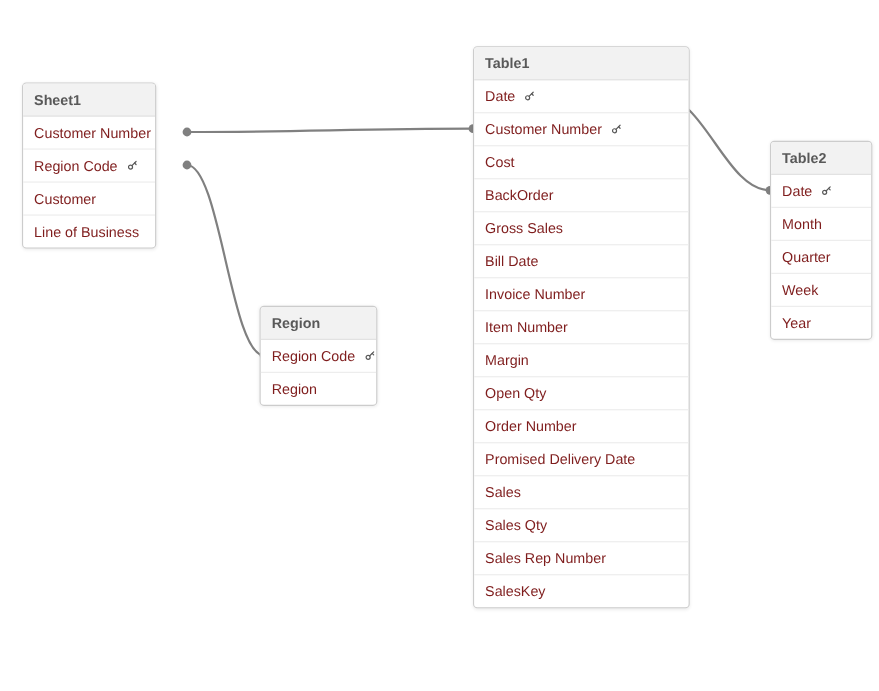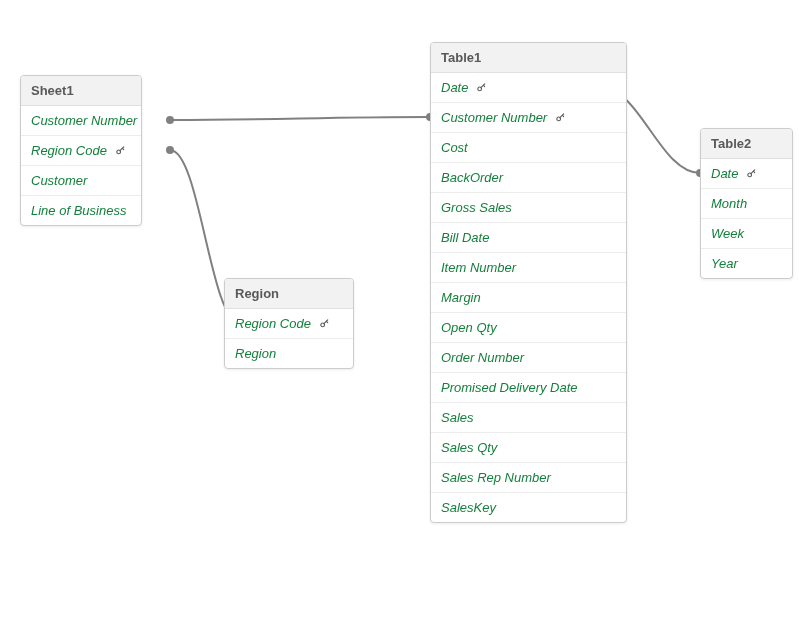--- a/index.html
+++ b/index.html
@@ -34,23 +34,22 @@
     font-weight: bold;
     padding: 7px 10px;
     border-bottom: 1px solid #e0e0e0;
     color: #595959;
     font-size: 13px;
   }
   .field-row {
     padding: 7px 10px;
     border-bottom: 1px solid #ececec;
     font-size: 13px;
-    color: #15803d;
+    color: #7f1d1d;
     white-space: nowrap;
-    font-style: italic;
   }
   .field-row:last-child {
     border-bottom: none;
   }
   .key-icon {
     display: inline-block;
     margin-left: 4px;
     transform: translateY(1px);
   }
 </style>
@@ -77,21 +76,21 @@
           <line x1="16" y1="7" x2="19" y2="10"></line>
         </svg></span></div>
     <div class="field-row"><span>Region Code</span> <span class="key-icon"><svg width="11" height="11" viewBox="0 0 24 24" fill="none" stroke="#595959" stroke-width="2.4" stroke-linecap="round" stroke-linejoin="round">
           <circle cx="8" cy="15" r="4"></circle>
           <line x1="10.8" y1="12.2" x2="19" y2="4"></line>
           <line x1="16" y1="7" x2="19" y2="10"></line>
         </svg></span></div>
     <div class="field-row"><span>Customer</span></div>
     <div class="field-row"><span>Line of Business</span></div>
   </div>
-<div class="table-box" style="left: 224px; top: 278px; width: 130px;">
+<div class="table-box" style="left: 236px; top: 278px; width: 107px;">
     <div class="table-header">Region</div>
     <div class="field-row"><span>Region Code</span> <span class="key-icon"><svg width="11" height="11" viewBox="0 0 24 24" fill="none" stroke="#595959" stroke-width="2.4" stroke-linecap="round" stroke-linejoin="round">
           <circle cx="8" cy="15" r="4"></circle>
           <line x1="10.8" y1="12.2" x2="19" y2="4"></line>
           <line x1="16" y1="7" x2="19" y2="10"></line>
         </svg></span></div>
     <div class="field-row"><span>Region</span></div>
   </div>
 <div class="table-box" style="left: 430px; top: 42px; width: 197px;">
     <div class="table-header">Table1</div>
@@ -102,33 +101,35 @@
         </svg></span></div>
     <div class="field-row"><span>Customer Number</span> <span class="key-icon"><svg width="11" height="11" viewBox="0 0 24 24" fill="none" stroke="#595959" stroke-width="2.4" stroke-linecap="round" stroke-linejoin="round">
           <circle cx="8" cy="15" r="4"></circle>
           <line x1="10.8" y1="12.2" x2="19" y2="4"></line>
           <line x1="16" y1="7" x2="19" y2="10"></line>
         </svg></span></div>
     <div class="field-row"><span>Cost</span></div>
     <div class="field-row"><span>BackOrder</span></div>
     <div class="field-row"><span>Gross Sales</span></div>
     <div class="field-row"><span>Bill Date</span></div>
+    <div class="field-row"><span>Invoice Number</span></div>
     <div class="field-row"><span>Item Number</span></div>
     <div class="field-row"><span>Margin</span></div>
     <div class="field-row"><span>Open Qty</span></div>
     <div class="field-row"><span>Order Number</span></div>
     <div class="field-row"><span>Promised Delivery Date</span></div>
     <div class="field-row"><span>Sales</span></div>
     <div class="field-row"><span>Sales Qty</span></div>
     <div class="field-row"><span>Sales Rep Number</span></div>
     <div class="field-row"><span>SalesKey</span></div>
   </div>
 <div class="table-box" style="left: 700px; top: 128px; width: 93px;">
     <div class="table-header">Table2</div>
     <div class="field-row"><span>Date</span> <span class="key-icon"><svg width="11" height="11" viewBox="0 0 24 24" fill="none" stroke="#595959" stroke-width="2.4" stroke-linecap="round" stroke-linejoin="round">
           <circle cx="8" cy="15" r="4"></circle>
           <line x1="10.8" y1="12.2" x2="19" y2="4"></line>
           <line x1="16" y1="7" x2="19" y2="10"></line>
         </svg></span></div>
     <div class="field-row"><span>Month</span></div>
+    <div class="field-row"><span>Quarter</span></div>
     <div class="field-row"><span>Week</span></div>
     <div class="field-row"><span>Year</span></div>
   </div>
 
 </body></html>

